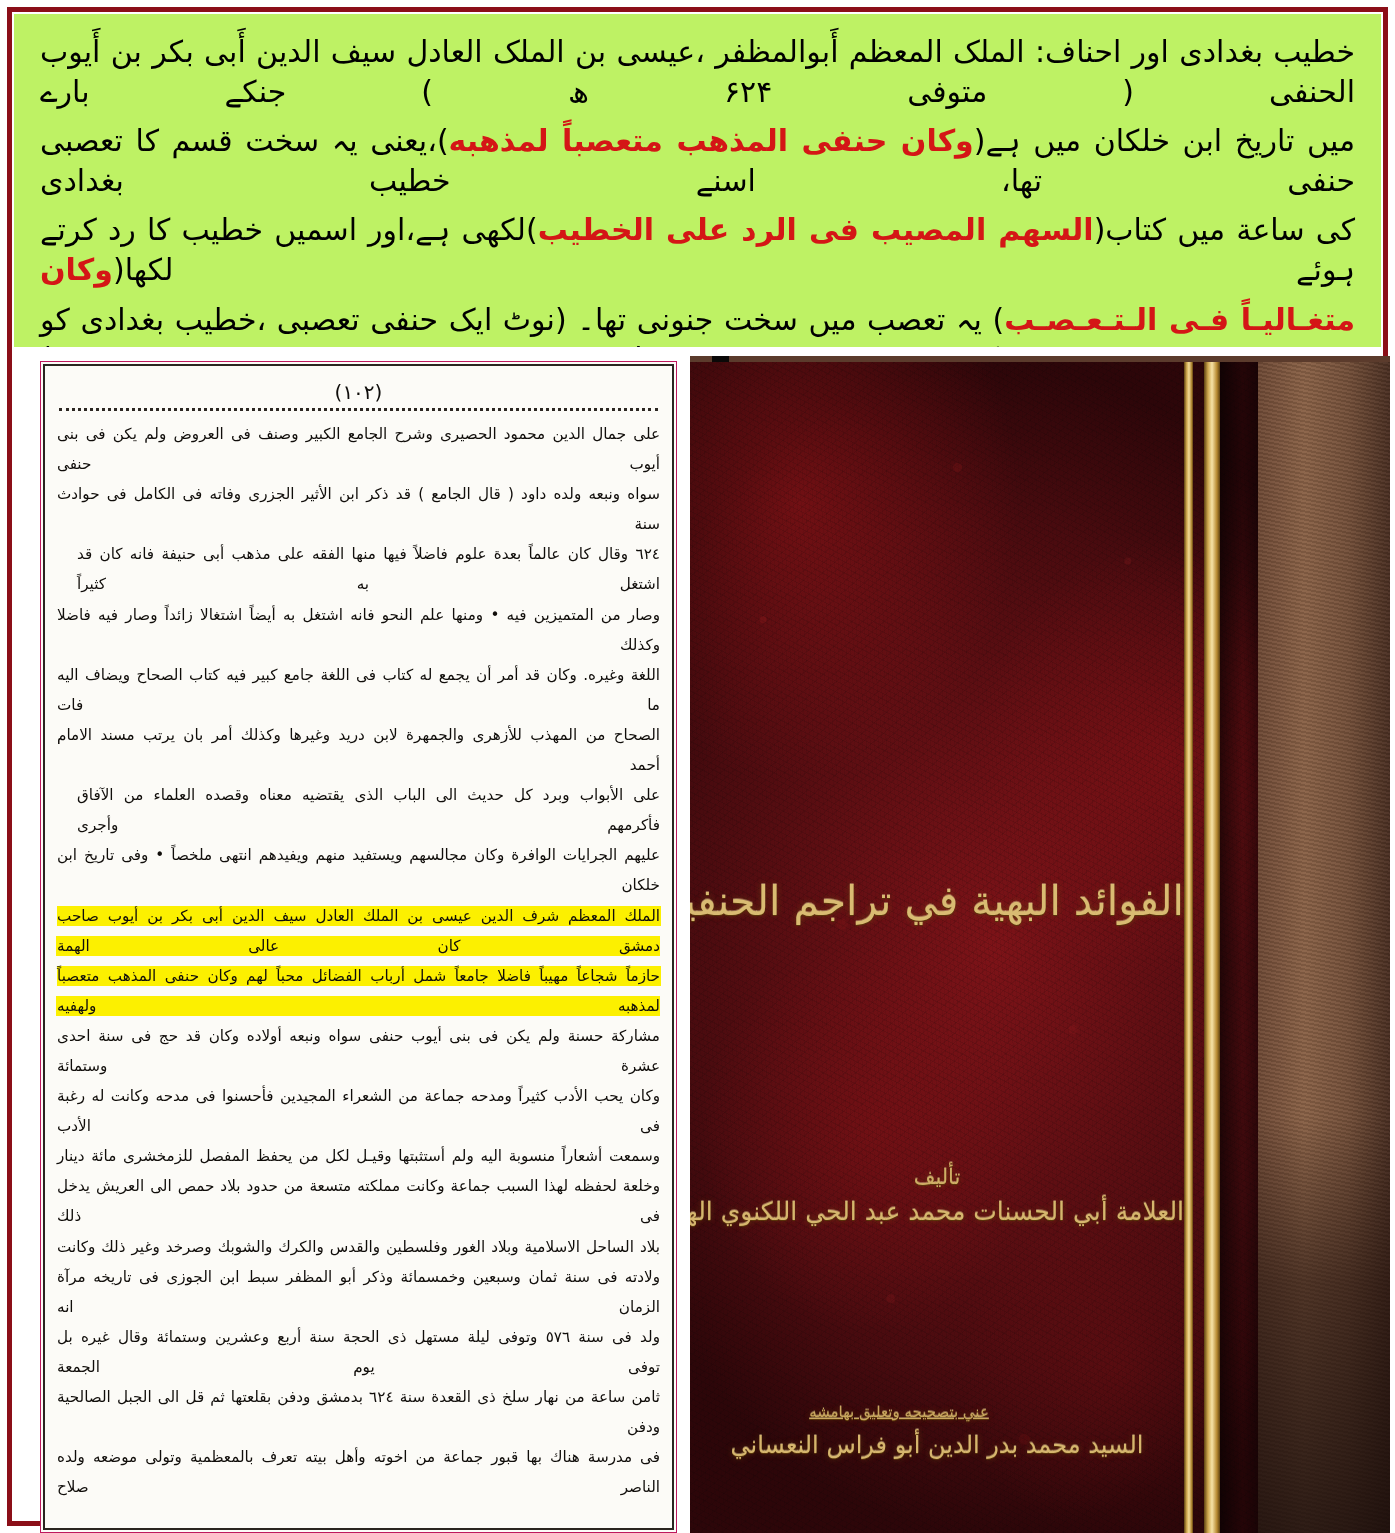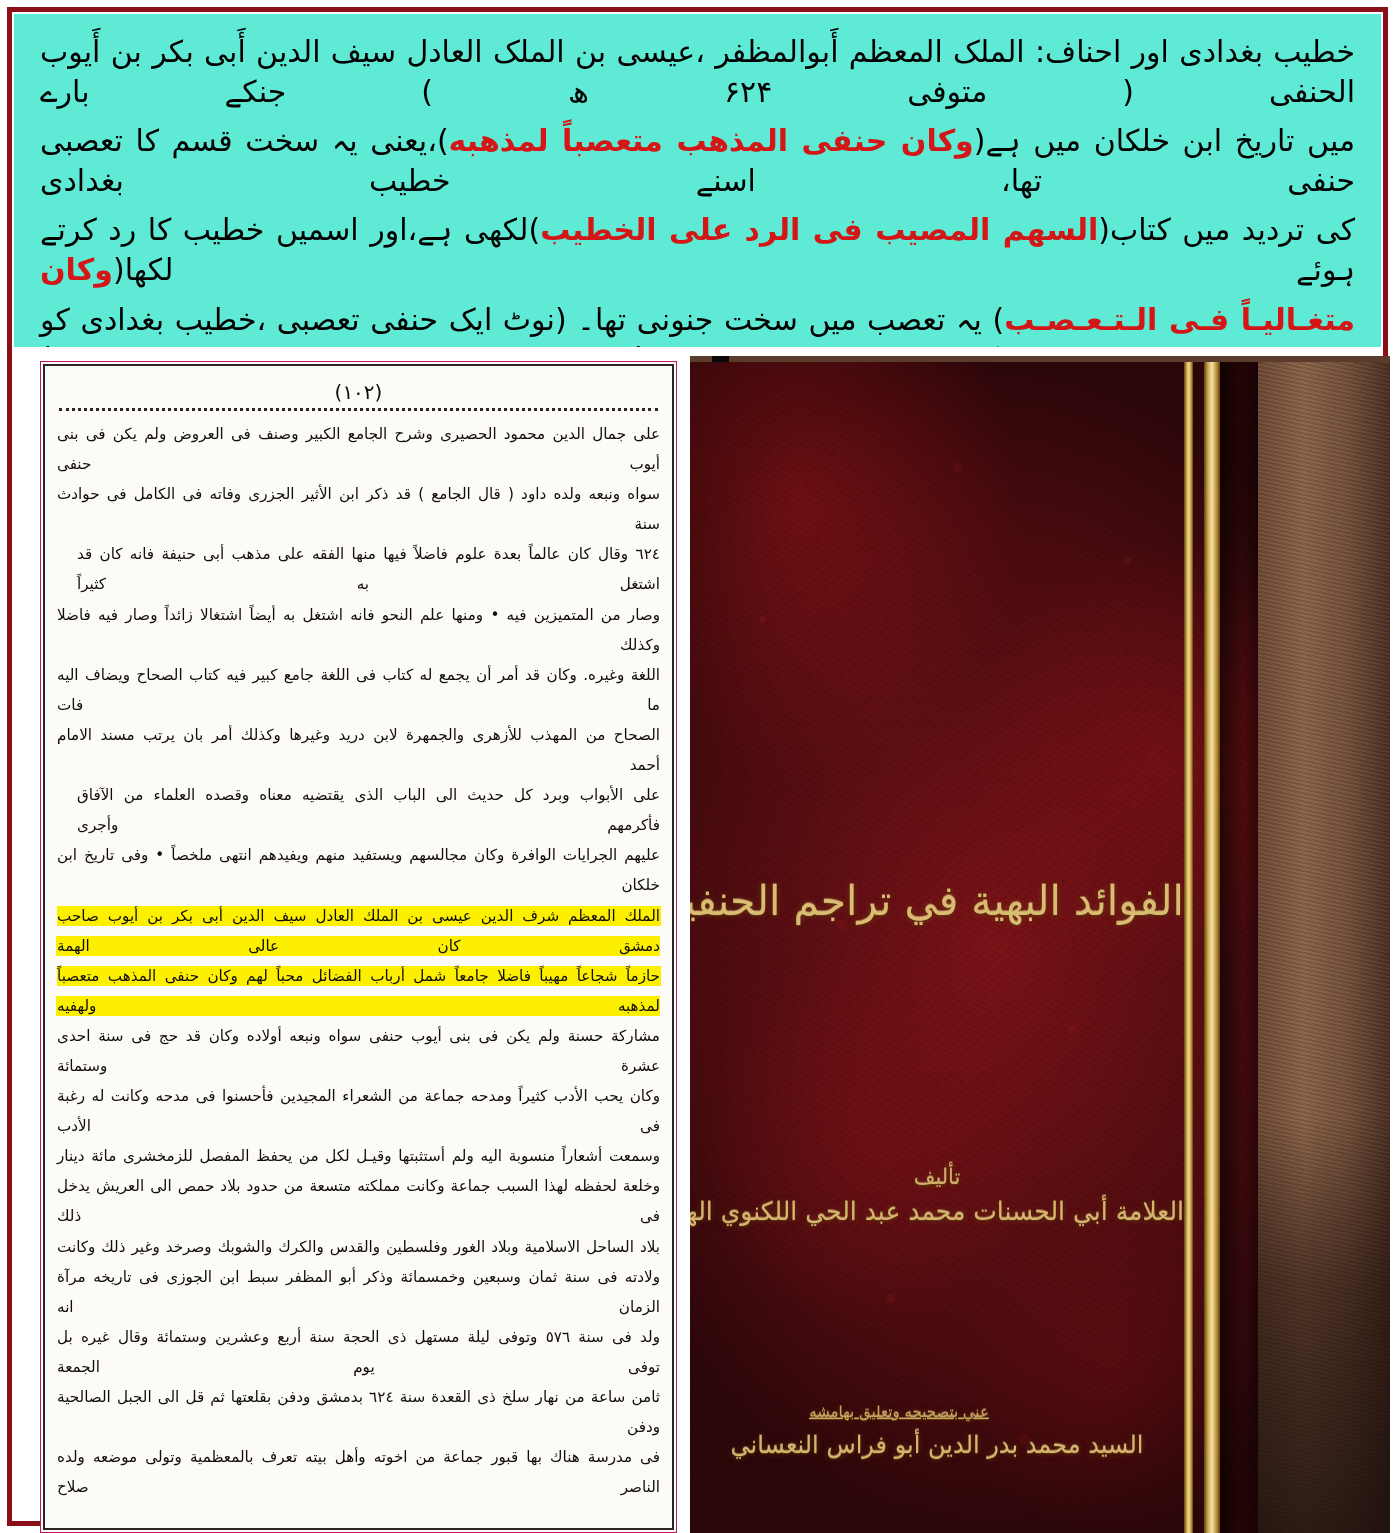--- a/index.html
+++ b/index.html
@@ -34,21 +34,21 @@
   }
 
   
   .urdu-block {
     position: absolute;
     left: 14px;
     top: 14px;
     width: 1367px;
     height: 333px;
     box-sizing: border-box;
-    background: #5eead4;
+    background: #bef264;
     padding: 18px 26px 6px 26px;
     direction: rtl;
     text-align: right;
     overflow: hidden;
   }
 
   .urdu-line {
     direction: rtl;
     text-align: justify;
     text-align-last: justify;
@@ -283,21 +283,21 @@
 
     <p class="urdu-line">
       <span class="blk">خطیب بغدادی اور احناف: الملک المعظم أَبوالمظفر ،عیسی بن الملک العادل سیف الدین أَبی بکر بن أَیوب الحنفی ( متوفی ۶۲۴ ھ ) جنکے بارے</span>
     </p>
 
     <p class="urdu-line">
       <span class="blk">میں تاریخ ابن خلکان میں ہے(</span><span class="ar-red">وکان حنفی المذهب متعصباً لمذهبه</span><span class="blk">)،یعنی یہ سخت قسم کا تعصبی حنفی تھا، اسنے خطیب بغدادی</span>
     </p>
 
     <p class="urdu-line">
-      <span class="blk">کی تردید میں کتاب(</span><span class="ar-red">السهم المصیب فی الرد علی الخطیب</span><span class="blk">)لکھی ہے،اور اسمیں خطیب کا رد کرتے ہوئے لکھا(</span><span class="ar-red">وکان</span>
+      <span class="blk">کی ساعة میں کتاب(</span><span class="ar-red">السهم المصیب فی الرد علی الخطیب</span><span class="blk">)لکھی ہے،اور اسمیں خطیب کا رد کرتے ہوئے لکھا(</span><span class="ar-red">وکان</span>
     </p>
 
     <p class="urdu-line">
       <span class="ar-red-2">متغـالیـاً فـی الـتـعـصـب</span><span class="blk">) یہ تعصب میں سخت جنونی تھا۔ (نوٹ ایک حنفی تعصبی ،خطیب بغدادی کو تعصبی کہہ رہا ہے )</span>
     </p>
 
   </div>
 
   <div class="bottom-row">
 

